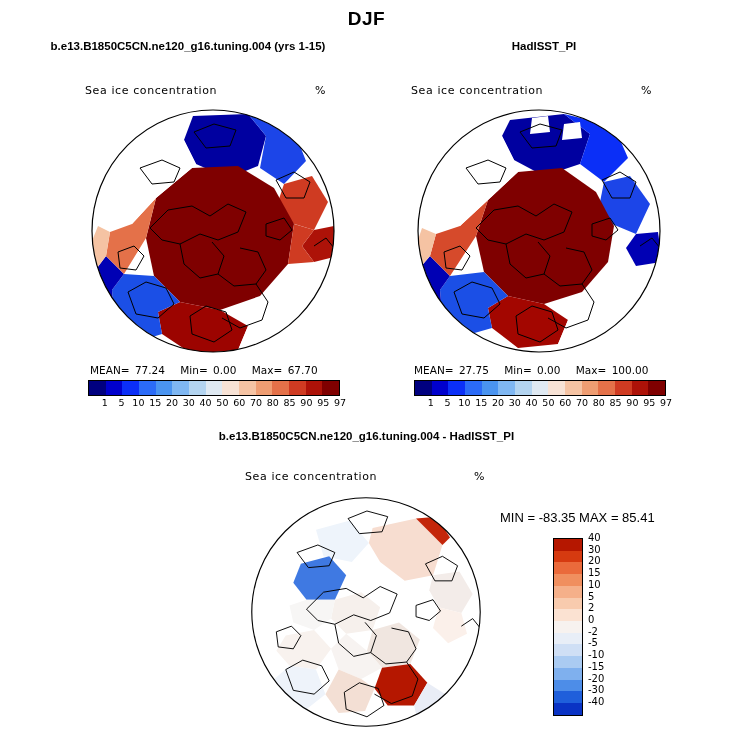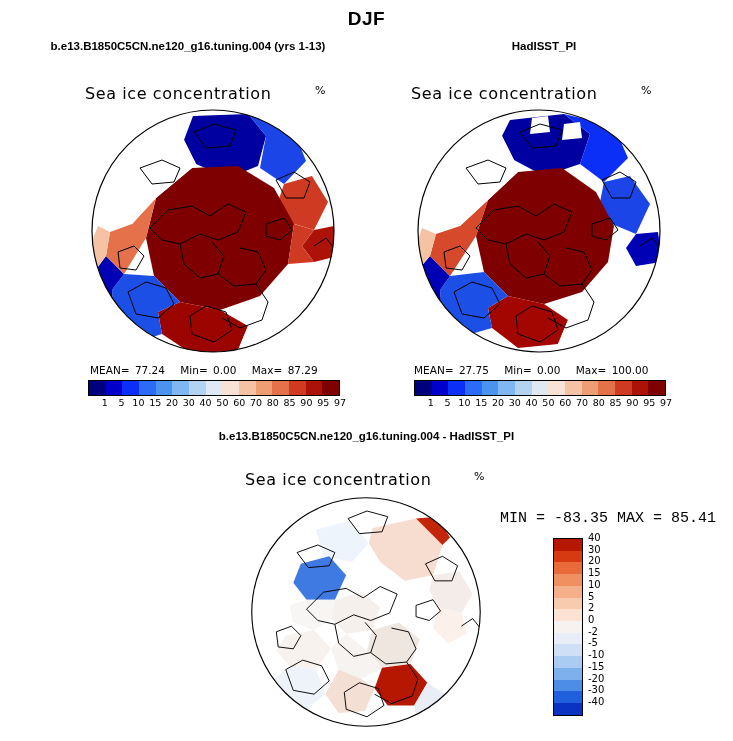--- a/index.html
+++ b/index.html
@@ -32,21 +32,21 @@
     text-align: center;
     white-space: nowrap;
   }
   #title-left  { top: 40px; left: 10px;  width: 356px; }
   #title-right { top: 40px; left: 366px; width: 356px; }
   #title-diff  { top: 430px; left: 0;    width: 733px; }
 
   .varlabel {
     position: absolute;
     font-family: "DejaVu Sans", sans-serif;
-    font-size: 16px;
+    font-size: 11px;
     letter-spacing: 0.6px;
     white-space: nowrap;
   }
   .unitlabel {
     position: absolute;
     font-family: "DejaVu Sans", sans-serif;
     font-size: 11px;
     white-space: nowrap;
   }
 
@@ -94,31 +94,31 @@
     font-size: 10px;
     line-height: 0;
   }
   .vticks div {
     position: absolute;
     left: 0;
     white-space: nowrap;
   }
   .minmax {
     position: absolute;
-    font-family: Liberation Mono, monospace;
-    font-size: 15px;
+    font-family: Liberation Sans, sans-serif;
+    font-size: 13px;
     white-space: nowrap;
   }
 </style>
 </head>
 <body>
 
 <div class="main-title">DJF</div>
 
-<div class="panel-title" id="title-left">b.e13.B1850C5CN.ne120_g16.tuning.004 (yrs 1-13)</div>
+<div class="panel-title" id="title-left">b.e13.B1850C5CN.ne120_g16.tuning.004 (yrs 1-15)</div>
 <div class="varlabel" style="top:84px; left:85px;">Sea ice concentration</div>
 <div class="unitlabel" style="top:84px; left:315px;">%</div>
 
 <div class="map-wrap" id="map-model" style="top:106px; left:88px;">
 <svg width="250" height="250" viewBox="0 0 250 250">
   <defs>
     <clipPath id="clipA">
           <circle cx="125" cy="125" r="121"></circle>
         </clipPath>
   </defs>
@@ -160,21 +160,21 @@
   <circle cx="125" cy="125" r="121" fill="none" stroke="#000000" stroke-width="1.2"></circle>
 </svg>
 </div>
 
 <div class="stats" style="top:364px; left:90px;">
   <span>MEAN=</span>
   <span style="margin-right:12px;">77.24</span>
   <span>Min=</span>
   <span style="margin-right:12px;">0.00</span>
   <span>Max=</span>
-  <span>87.29</span>
+  <span>67.70</span>
 </div>
 
 <div class="cbar" id="cbar-model" style="top:380px; left:88px; width:250px; height:14px;">
     <div class="cell" style="background: rgb(0, 0, 127); width: 6.66667%;"></div>
     <div class="cell" style="background: rgb(0, 0, 205); width: 6.66667%;"></div>
     <div class="cell" style="background: rgb(11, 47, 247); width: 6.66667%;"></div>
     <div class="cell" style="background: rgb(43, 107, 247); width: 6.66667%;"></div>
     <div class="cell" style="background: rgb(74, 148, 240); width: 6.66667%;"></div>
     <div class="cell" style="background: rgb(127, 183, 242); width: 6.66667%;"></div>
     <div class="cell" style="background: rgb(179, 212, 240); width: 6.66667%;"></div>

